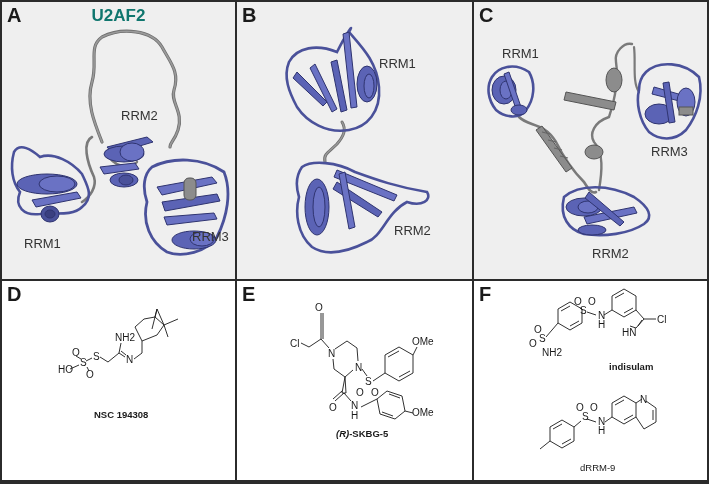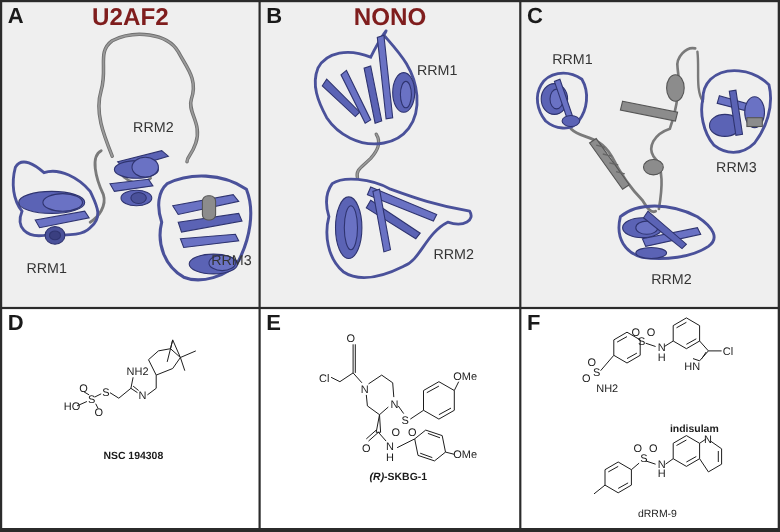--- a/index.html
+++ b/index.html
@@ -3,21 +3,21 @@
 <meta charset="utf-8">
 <style>
   html, body { margin:0; padding:0; background:#ffffff; }
   body { width:709px; height:484px; overflow:hidden; font-family:"Liberation Sans", sans-serif; }
   .figure { position:relative; width:705px; height:480px; border:2px solid #2b2b2b; background:#2b2b2b; display:grid;
     grid-template-columns: 233px 235px 233px; grid-template-rows: 277px 199px; gap:2px; }
   .panel { position:relative; overflow:hidden; }
   .panel.top { background:#efefef; }
   .panel.bottom { background:#ffffff; }
   .panel-letter { position:absolute; left:5px; top:2px; font-weight:bold; font-size:20px; color:#1a1a1a; line-height:22px; }
-  .panel-title { position:absolute; top:4px; left:0; right:0; text-align:center; font-weight:bold; font-size:22px; color:#7f1d1d; line-height:20px; }
+  .panel-title { position:absolute; top:4px; left:0; right:0; text-align:center; font-weight:bold; font-size:17px; color:#0f766e; line-height:20px; }
   .domain-label { position:absolute; font-size:13px; color:#333333; line-height:14px; }
   .panel svg.art { position:absolute; left:0; top:0; }
   .compound-label { position:absolute; font-size:9.5px; color:#1a1a1a; line-height:11px; white-space:nowrap; }
   .compound-label.bold { font-weight:bold; }
   .chem text { font-family:"Liberation Sans", sans-serif; font-size:10px; fill:#1a1a1a; }
   .chem line, .chem polyline, .chem polygon { stroke:#1a1a1a; stroke-width:0.9; fill:none; }
 </style>
 </head>
 <body>
 
@@ -88,21 +88,20 @@
       <g stroke="#2f3470" stroke-width="1" fill="#5b63b5">
         <path d="M65 165 C75 158 100 160 118 170 C140 178 160 185 190 190 C195 198 185 205 170 200 C150 210 145 235 130 240 C110 250 90 255 75 245 C60 232 58 210 62 195 C58 182 60 172 65 165 z" fill="none" stroke="#4a519a" stroke-width="2.6"></path>
         <ellipse cx="80" cy="205" rx="12" ry="28"></ellipse>
         <ellipse cx="82" cy="205" rx="6" ry="20" fill="#6a72c4"></ellipse>
         <path d="M100 168 l60 25 l-3 6 l-60 -24 z" fill="#6a72c4"></path>
         <path d="M100 180 l45 30 l-4 5 l-45 -28 z"></path>
         <path d="M108 170 l10 55 l-6 2 l-10 -55 z" fill="#6a72c4"></path>
       </g>
     </svg>
     <div class="panel-letter">B</div>
-    <div class="panel-title">NONO</div>
     <div class="domain-label" style="left:142px;top:55px;">RRM1</div>
     <div class="domain-label" style="left:157px;top:222px;">RRM2</div>
   </div>
 
   <div class="panel top">
     <svg class="art" width="233" height="277" viewBox="0 0 233 277">
       <g fill="none" stroke-linecap="round">
         <path d="M45 115 C55 125 70 120 82 140 C92 160 100 170 110 180 C115 188 118 192 122 190" stroke="#7a7a7a" stroke-width="2.6"></path>
         <path d="M125 188 C128 170 130 150 120 140 C115 132 120 120 135 115 C140 100 145 80 142 60 C140 50 150 40 158 42" stroke="#7a7a7a" stroke-width="2.4"></path>
         <path d="M160 45 C162 60 158 80 165 90" stroke="#7a7a7a" stroke-width="2.2"></path>
@@ -218,21 +217,21 @@
       <line x1="151" y1="76" x2="162" y2="70"></line>
       <line x1="173" y1="90" x2="162" y2="96"></line>
       <line x1="176" y1="74" x2="180" y2="66"></line>
       <polygon points="140,118 150,110 165,115 168,130 158,138 143,133"></polygon>
       <line x1="152" y1="113" x2="163" y2="117"></line>
       <line x1="156" y1="135" x2="145" y2="131"></line>
       <line x1="168" y1="130" x2="176" y2="132"></line>
     </svg>
     <div class="panel-letter">E</div>
     <div class="compound-label bold" style="left:99px;top:147px;">
-      <i>(R)</i><span>-SKBG-1</span>
+      <i>(R)</i><span>-SKBG-5</span>
     </div>
   </div>
 
   <div class="panel bottom">
     <svg class="art chem" width="233" height="199" viewBox="0 0 233 199">
 
       <text x="100" y="24">O</text>
       <text x="114" y="24">O</text>
       <text x="106" y="33">S</text>
       <text x="124" y="38">N</text>
@@ -271,17 +270,17 @@
       <line x1="113" y1="138" x2="122" y2="141"></line>
       <line x1="131" y1="141" x2="138" y2="136"></line>
       <polygon points="138,136 138,122 150,115 162,122 162,136 150,143"></polygon>
       <line x1="141" y1="124" x2="150" y2="119"></line>
       <line x1="159" y1="134" x2="150" y2="139"></line>
       <polyline points="162,122 168,118"></polyline>
       <polyline points="172,120 182,127 182,141 170,148 162,136"></polyline>
       <line x1="179" y1="129" x2="179" y2="139"></line>
     </svg>
     <div class="panel-letter">F</div>
-    <div class="compound-label bold" style="left:103px;top:104px;padding-left:32px;">indisulam</div>
+    <div class="compound-label bold" style="left:103px;top:80px;padding-left:32px;">indisulam</div>
     <div class="compound-label" style="left:106px;top:181px;">dRRM-9</div>
   </div>
 
 </div>
 
 </body></html>

